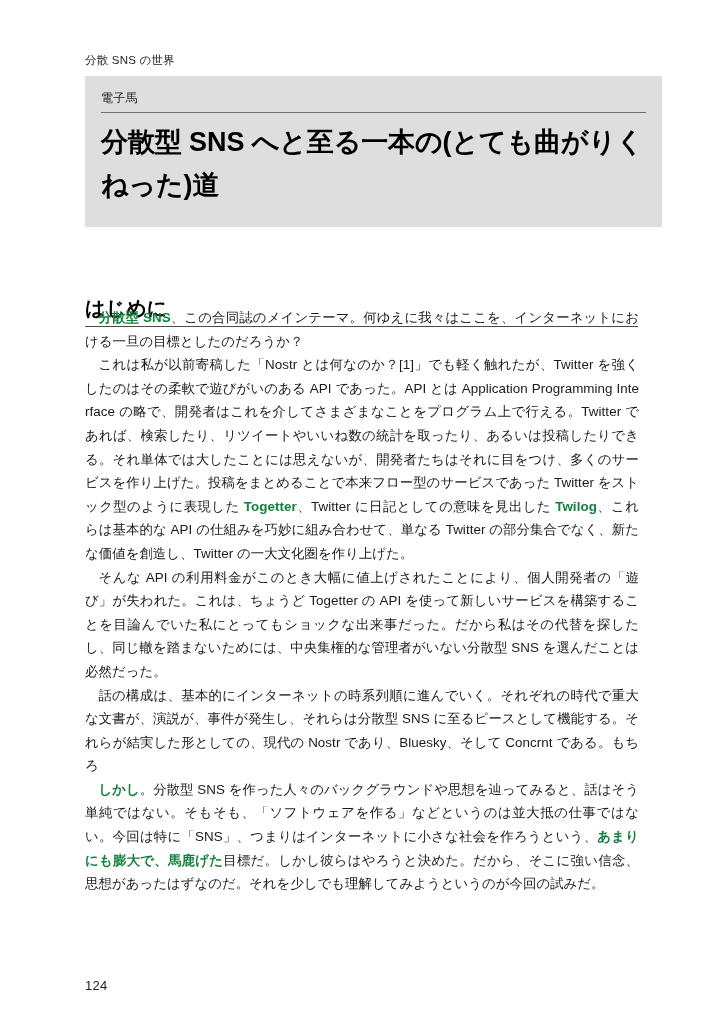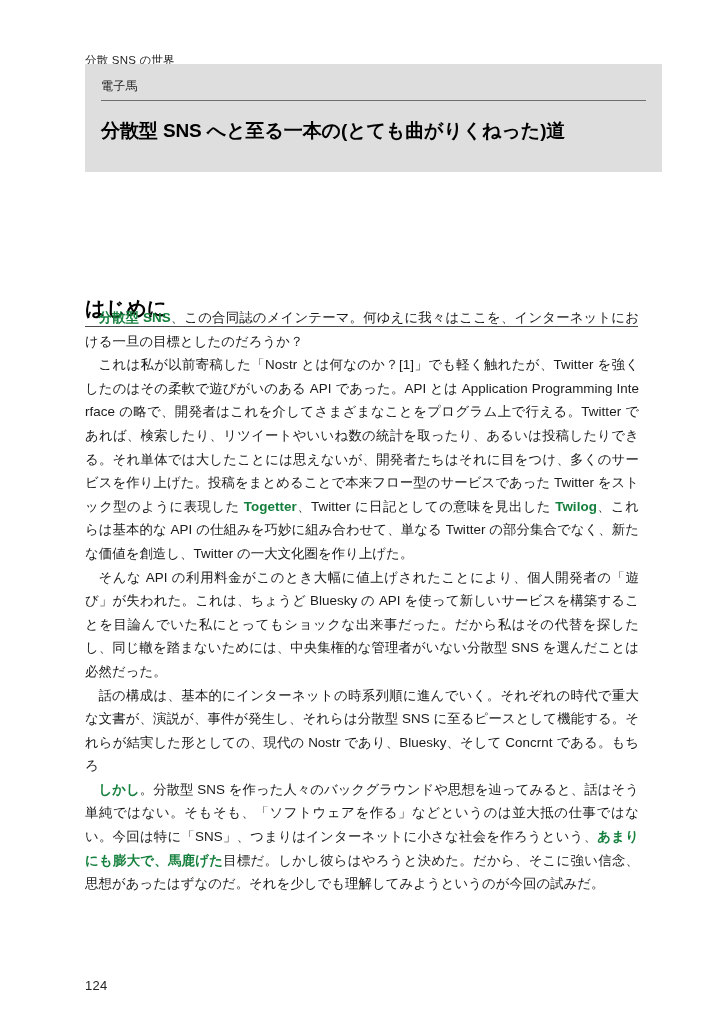--- a/index.html
+++ b/index.html
@@ -34,41 +34,41 @@
     line-height: 16px;
     letter-spacing: 0.2px;
     color: #252525;
     white-space: nowrap;
   }
 
   
   .title-block {
     position: absolute;
     left: 85px;
-    top: 64px;
+    top: 76px;
     width: 577px;
     background: #dedede;
     padding: 14px 16px 20px 16px;
     box-sizing: border-box;
   }
   .byline {
     font-size: 12px;
     line-height: 17px;
     color: #1b1b1b;
     letter-spacing: 0.2px;
     padding-bottom: 5px;
   }
   .byline-rule {
     height: 1px;
     background: #6e6e6e;
     width: 100%;
     margin-bottom: 8px;
   }
   .chapter-title {
-    font-size: 19px;
+    font-size: 27px;
     line-height: 43px;
     font-weight: 700;
     color: #000000;
     letter-spacing: -0.1px;
     word-break: break-all;
   }
 
   
   .section-heading {
     position: absolute;
@@ -141,20 +141,20 @@
   </div>
 
   <div class="section-heading">
     <div class="sh-text">はじめに</div>
     <div class="sh-rule"></div>
   </div>
 
   <div class="body-text" id="body-text">
       <p><strong>分散型 SNS</strong><span>、この合同誌のメインテーマ。何ゆえに我々はここを、インターネットにおける一旦の目標としたのだろうか？</span></p>
       <p><span>これは私が以前寄稿した「Nostr とは何なのか？[1]」でも軽く触れたが、Twitter を強くしたのはその柔軟で遊びがいのある API であった。API とは Application Programming Interface の略で、開発者はこれを介してさまざまなことをプログラム上で行える。Twitter であれば、検索したり、リツイートやいいね数の統計を取ったり、あるいは投稿したりできる。それ単体では大したことには思えないが、開発者たちはそれに目をつけ、多くのサービスを作り上げた。投稿をまとめることで本来フロー型のサービスであった Twitter をストック型のように表現した </span><strong>Togetter</strong><span>、Twitter に日記としての意味を見出した </span><strong>Twilog</strong><span>、これらは基本的な API の仕組みを巧妙に組み合わせて、単なる Twitter の部分集合でなく、新たな価値を創造し、Twitter の一大文化圏を作り上げた。</span></p>
-      <p><span>そんな API の利用料金がこのとき大幅に値上げされたことにより、個人開発者の「遊び」が失われた。これは、ちょうど Bluesky の API を使って新しいサービスを構築することを目論んでいた私にとってもショックな出来事だった。だから私はその代替を探したし、同じ轍を踏まないためには、中央集権的な管理者がいない分散型 SNS を選んだことは必然だった。</span></p>
+      <p><span>そんな API の利用料金がこのとき大幅に値上げされたことにより、個人開発者の「遊び」が失われた。これは、ちょうど Togetter の API を使って新しいサービスを構築することを目論んでいた私にとってもショックな出来事だった。だから私はその代替を探したし、同じ轍を踏まないためには、中央集権的な管理者がいない分散型 SNS を選んだことは必然だった。</span></p>
       <p><span>話の構成は、基本的にインターネットの時系列順に進んでいく。それぞれの時代で重大な文書が、演説が、事件が発生し、それらは分散型 SNS に至るピースとして機能する。それらが結実した形としての、現代の Nostr であり、Bluesky、そして Concrnt である。もちろ</span></p>
       <p><strong>しかし</strong><span>。分散型 SNS を作った人々のバックグラウンドや思想を辿ってみると、話はそう単純ではない。そもそも、「ソフトウェアを作る」などというのは並大抵の仕事ではない。今回は特に「SNS」、つまりはインターネットに小さな社会を作ろうという、</span><strong>あまりにも膨大で、馬鹿げた</strong><span>目標だ。しかし彼らはやろうと決めた。だから、そこに強い信念、思想があったはずなのだ。それを少しでも理解してみようというのが今回の試みだ。</span></p>
     </div>
 
   <div class="folio">124</div>
 
 </div>
 
 </body></html>

